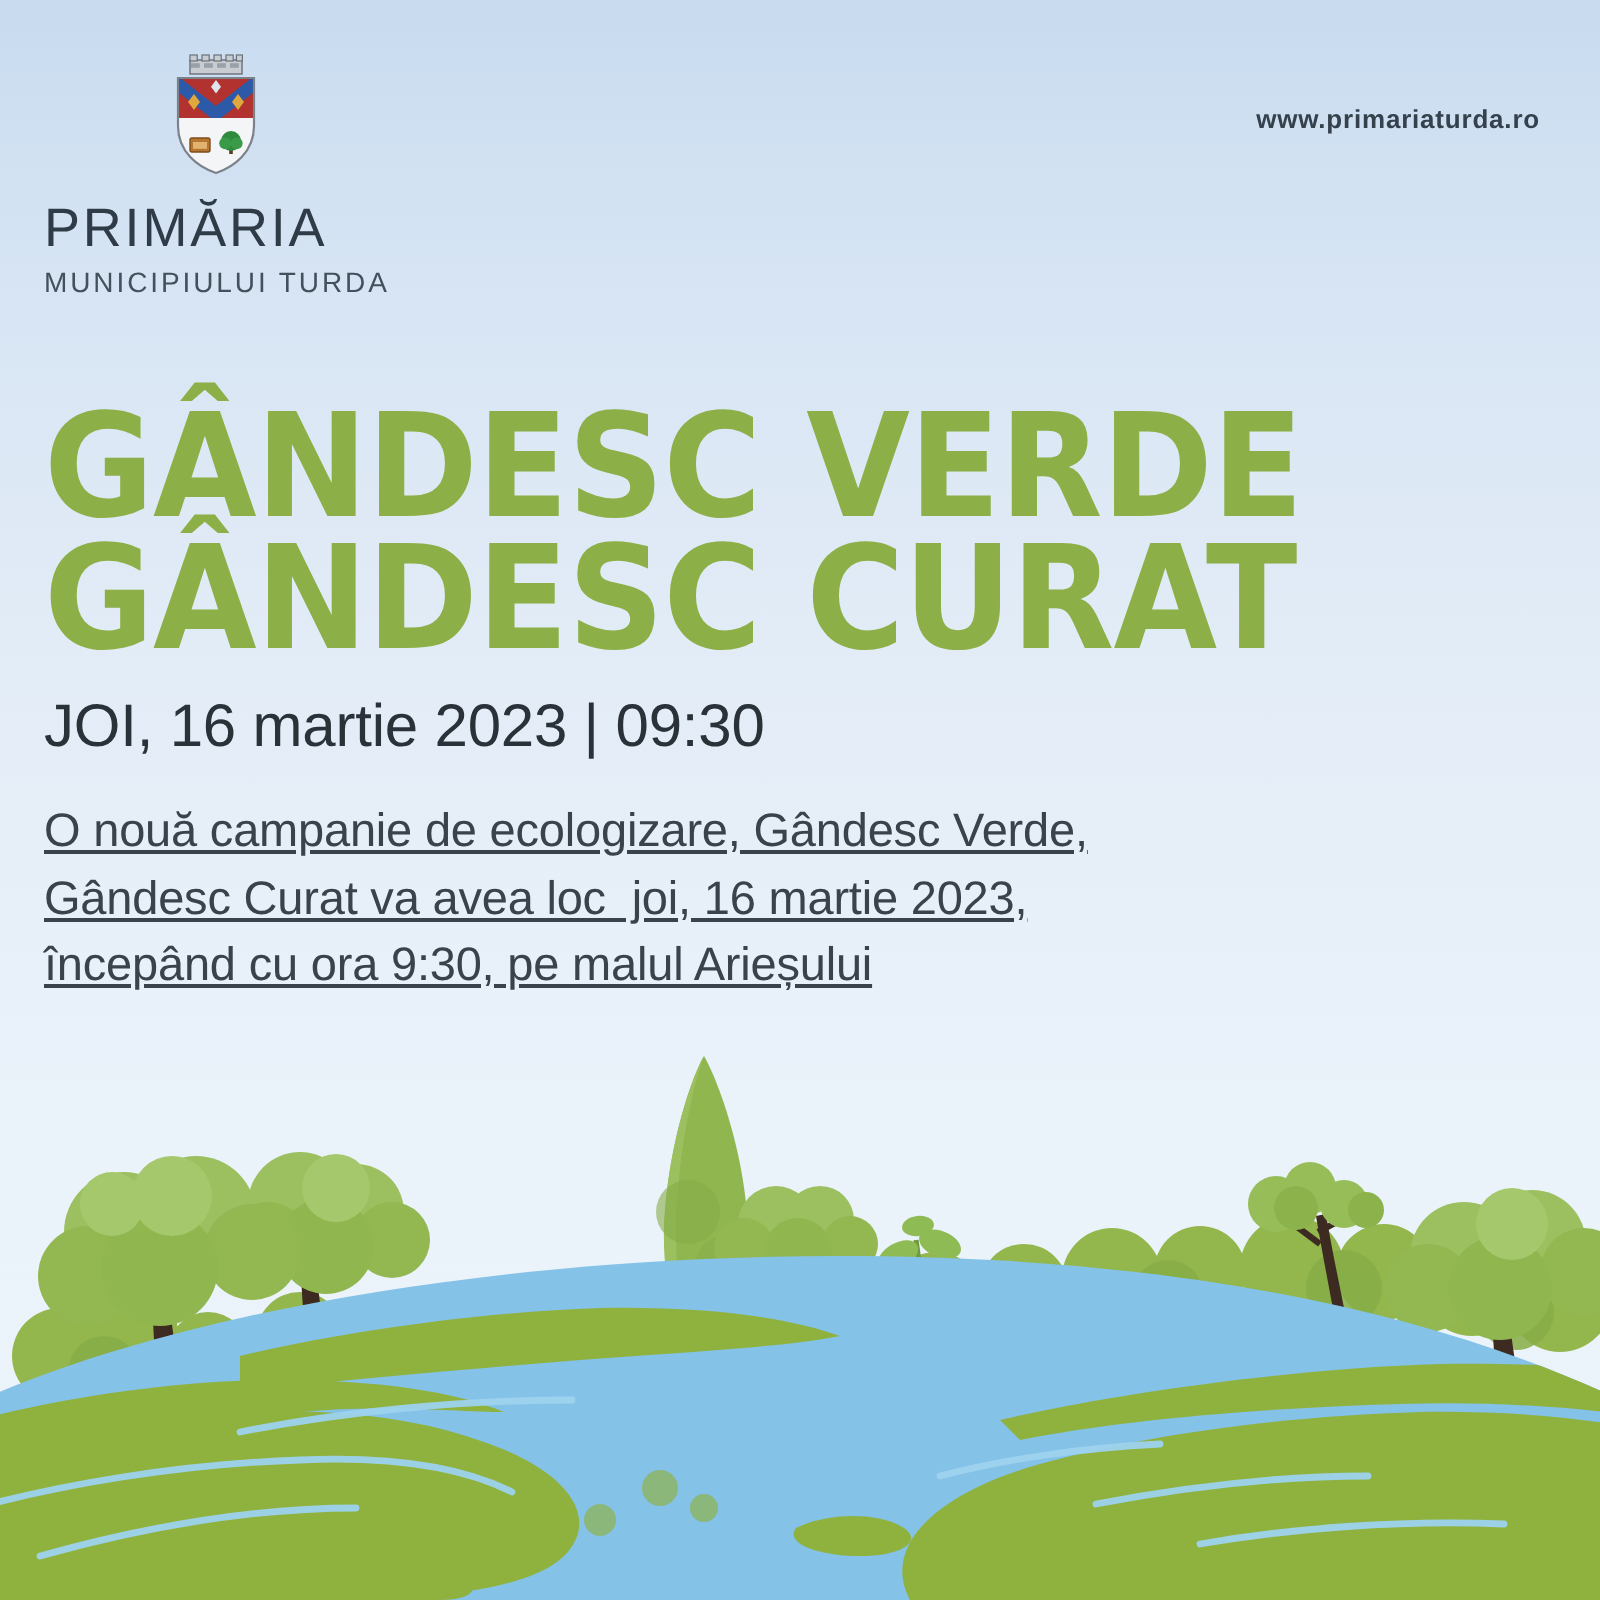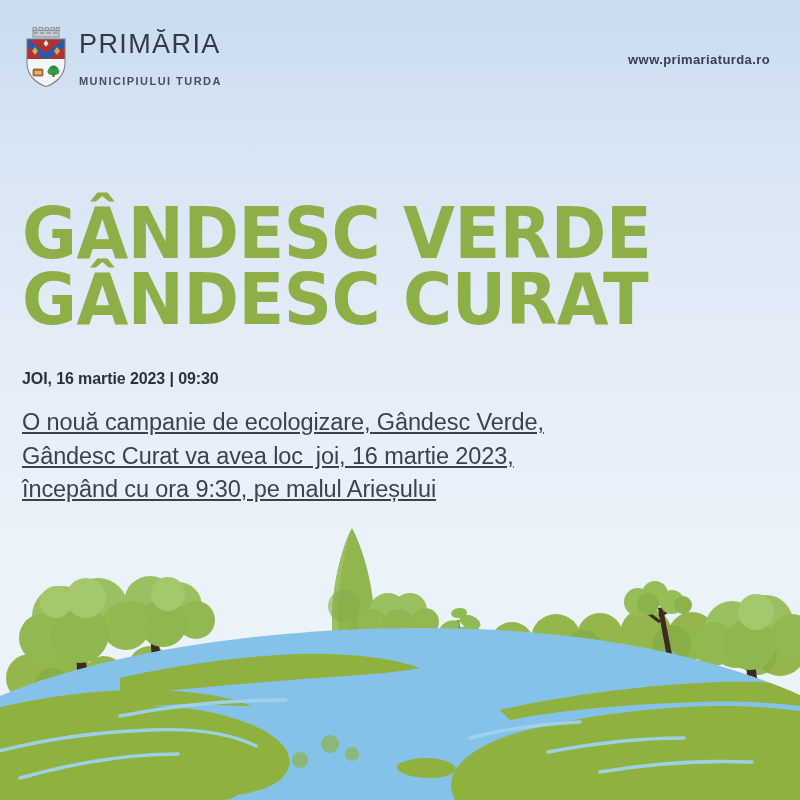--- a/index.html
+++ b/index.html
@@ -22,31 +22,31 @@
     overflow:hidden;
   }
 
   
   .header {
     position:absolute; top:0; left:0; width:800px; height:110px;
     display:flex; align-items:flex-start; justify-content:space-between;
     padding:26px 30px 0 22px;
     z-index:20;
   }
-  .brand { display:flex; align-items:center; gap:9px; }
+  .brand { display:flex; align-items:center; gap:9px;flex-direction:column; }
   .crest { width:48px; height:62px; display:block; flex:0 0 auto; }
   .brand-text { display:flex; flex-direction:column; justify-content:center; padding-top:4px; }
   .brand-line1 {
     font-size:27px; letter-spacing:1.4px; color:#2f3b46;
     font-weight:400; line-height:1.02;
     font-family:"Liberation Sans", sans-serif;
   }
   .brand-line2 {
-    font-size:11px; letter-spacing:1.45px; color:#44505c;
-    font-weight:700; margin-top:16px;
+    font-size:14px; letter-spacing:1.45px; color:#44505c;
+    font-weight:400; margin-top:4px;
   }
   .site-url {
     font-size:13px; font-weight:bold; letter-spacing:.4px;
     color:#35414d; padding-top:26px; white-space:nowrap;
   }
 
   
   .content { position:absolute; left:22px; top:200px; width:740px; z-index:15; }
   .headline {
     color:#8cb047;
@@ -54,24 +54,24 @@
     font-size:72px;
     line-height:0.92;
     letter-spacing:-0.5px;
     font-family:"DejaVu Sans", sans-serif;
     transform:scaleX(0.93);
     transform-origin:left top;
     white-space:nowrap;
   }
   .headline .l2 { display:block; }
   .datetime {
-    margin-top:38px;
+    margin-top:15px;
     color:#2b3138;
-    font-weight:bold;
-    font-size:16px;
+    font-weight:normal;
+    font-size:30px;
     letter-spacing:-0.1px;
     white-space:nowrap;
   }
   .blurb {
     margin-top:18px;
     color:#3a424b;
     font-size:23.5px;
     line-height:1.42;
     letter-spacing:-0.1px;
     max-width:700px;

